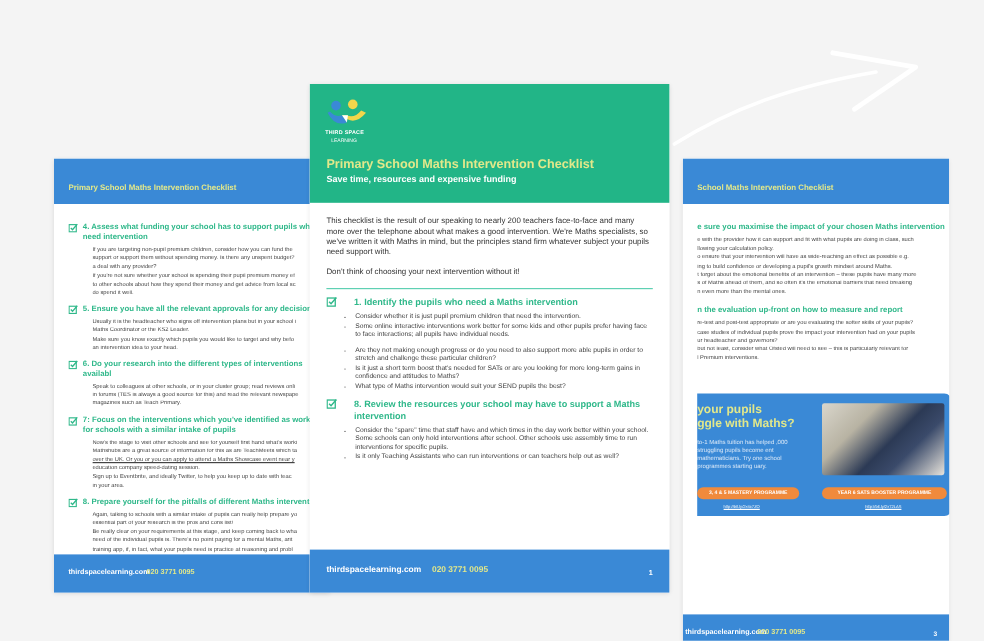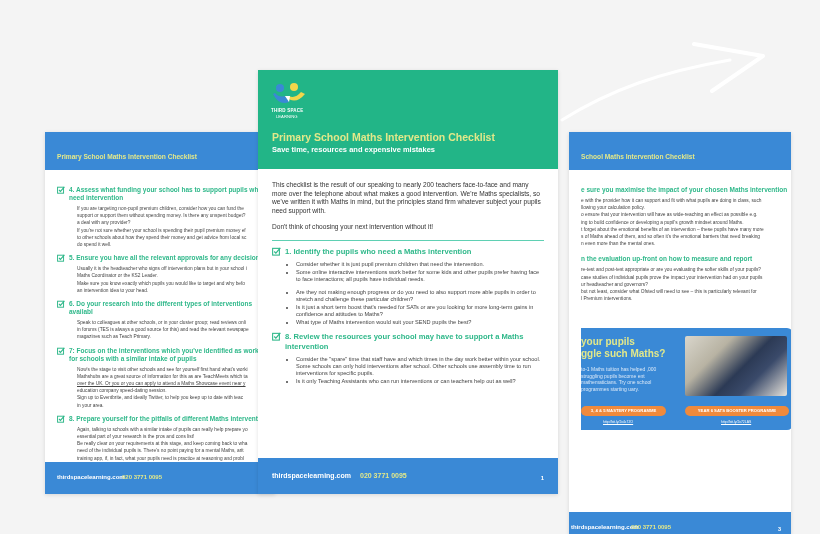--- a/index.html
+++ b/index.html
@@ -39,21 +39,21 @@
   .logo { position:absolute; left:13px; top:12px; width:40px; height:30px; }
   .logo-text1 { position:absolute; left:13px; top:38px; color:#fff; font-size:4.5px; font-weight:bold; letter-spacing:0.2px; }
   .logo-text2 { position:absolute; left:18px; top:44px; color:#fff; font-size:4.2px; }
   .gh-title { position:absolute; left:14px; top:61px; color:#e2e88a; font-size:10.5px; font-weight:bold; white-space:nowrap; }
   .gh-sub { position:absolute; left:14px; top:75px; color:#fff; font-size:7.5px; font-weight:bold; white-space:nowrap; }
   .page-center .green-head { height:99px; }
   .intro { padding:12px 14px 0 14px; font-size:6.6px; line-height:8.6px; color:#333; }
   .intro p { margin:0 0 8px 0; }
   .divider { height:1px; background:#5fd0b3; margin:4px 14px 6px 14px; }
   .center-body { padding:0 14px; }
-  .center-body .sec-h { font-size:7.6px; line-height:10px; margin:4px 0 4px 0; }
+  .center-body .sec-h { font-size:7.6px; line-height:10px; margin:4px 0 4px 0;gap:10px; }
   .center-body .sec-h .chk { width:9px; height:9px; flex:0 0 9px; margin-top:0.5px; }
   .center-body ul.bl li { font-size:5.6px; line-height:7.2px; white-space:normal; overflow:visible; }
   .center-body ul.bl { margin:0 0 5px 14px; padding-left:10px; }
 
   .body-r { padding:10px 0 0 0; }
   .body-r .sec-h { margin-left:0; }
   .body-r ul.bl { margin:0; padding:0; list-style:none; }
   .promo { position:absolute; left:0; top:196px; width:212px; height:102px; background:#3a89d6; border-radius:0 6px 6px 0; }
   .promo .ph1 { position:absolute; left:0; top:8px; color:#e2e88a; font-size:10px; font-weight:bold; line-height:12px; }
   .promo .ptext { position:absolute; left:0; top:38px; color:#dbe9f8; font-size:5px; line-height:6.6px; width:95px; }
@@ -178,21 +178,21 @@
       <li>re-test and post-test appropriate or are you evaluating the softer skills of your pupils?</li>
       <li>case studies of individual pupils prove the impact your intervention had on your pupils</li>
       <li>ur headteacher and governors?</li>
       <li>but not least, consider what Ofsted will need to see – this is particularly relevant for</li>
       <li>l Premium interventions.</li>
     </ul>
   </div>
   <div class="promo" style="left:12px">
     <div class="ph1">
       <div>your pupils</div>
-      <div>ggle such Maths?</div>
+      <div>ggle with Maths?</div>
     </div>
     <div class="ptext">to-1 Maths tuition has helped ,000 struggling pupils become ent mathematicians. Try one school programmes starting uary.</div>
     <div class="photo"></div>
     <div class="btn btn1">3, 4 &amp; 5 MASTERY PROGRAMME</div>
     <div class="btn btn2">YEAR 6 SATS BOOSTER PROGRAMME</div>
     <span class="url url1">http://bit.ly/2x4c7ZO</span>
     <span class="url url2">http://bit.ly/2x72LAS</span>
   </div>
   <div class="footer">
     <span class="site" style="left:2px">thirdspacelearning.com</span>
@@ -206,21 +206,21 @@
     <svg class="logo" viewBox="0 0 40 30">
       <circle cx="9" cy="6" r="4" fill="#3a89d6"></circle>
       <circle cx="23" cy="5" r="4" fill="#f2d64b"></circle>
       <path d="M2 12 Q 8 24 18 20 L 14 14 Q 8 16 4 11 Z" fill="#3a89d6"></path>
       <path d="M14 14 Q 24 24 34 12 L 30 10 Q 24 17 18 14 Z" fill="#f2d64b"></path>
       <path d="M14 14 L 18 20 L 19 14 Z" fill="#ffffff"></path>
     </svg>
     <span class="logo-text1">THIRD SPACE</span>
     <span class="logo-text2">LEARNING</span>
     <span class="gh-title">Primary School Maths Intervention Checklist</span>
-    <span class="gh-sub">Save time, resources and expensive mistakes</span>
+    <span class="gh-sub">Save time, resources and expensive funding</span>
   </div>
   <div class="intro">
     <p>This checklist is the result of our speaking to nearly 200 teachers face-to-face and many more over the telephone about what makes a good intervention. We're Maths specialists, so we've written it with Maths in mind, but the principles stand firm whatever subject your pupils need support with.</p>
     <p>Don't think of choosing your next intervention without it!</p>
   </div>
   <div class="divider"></div>
   <div class="center-body">
     <div class="sec-h">
       <svg class="chk" viewBox="0 0 10 10">
           <rect x="0.7" y="1.5" width="7.5" height="7.5" fill="none" stroke="#2fb88a" stroke-width="1.2"></rect>

